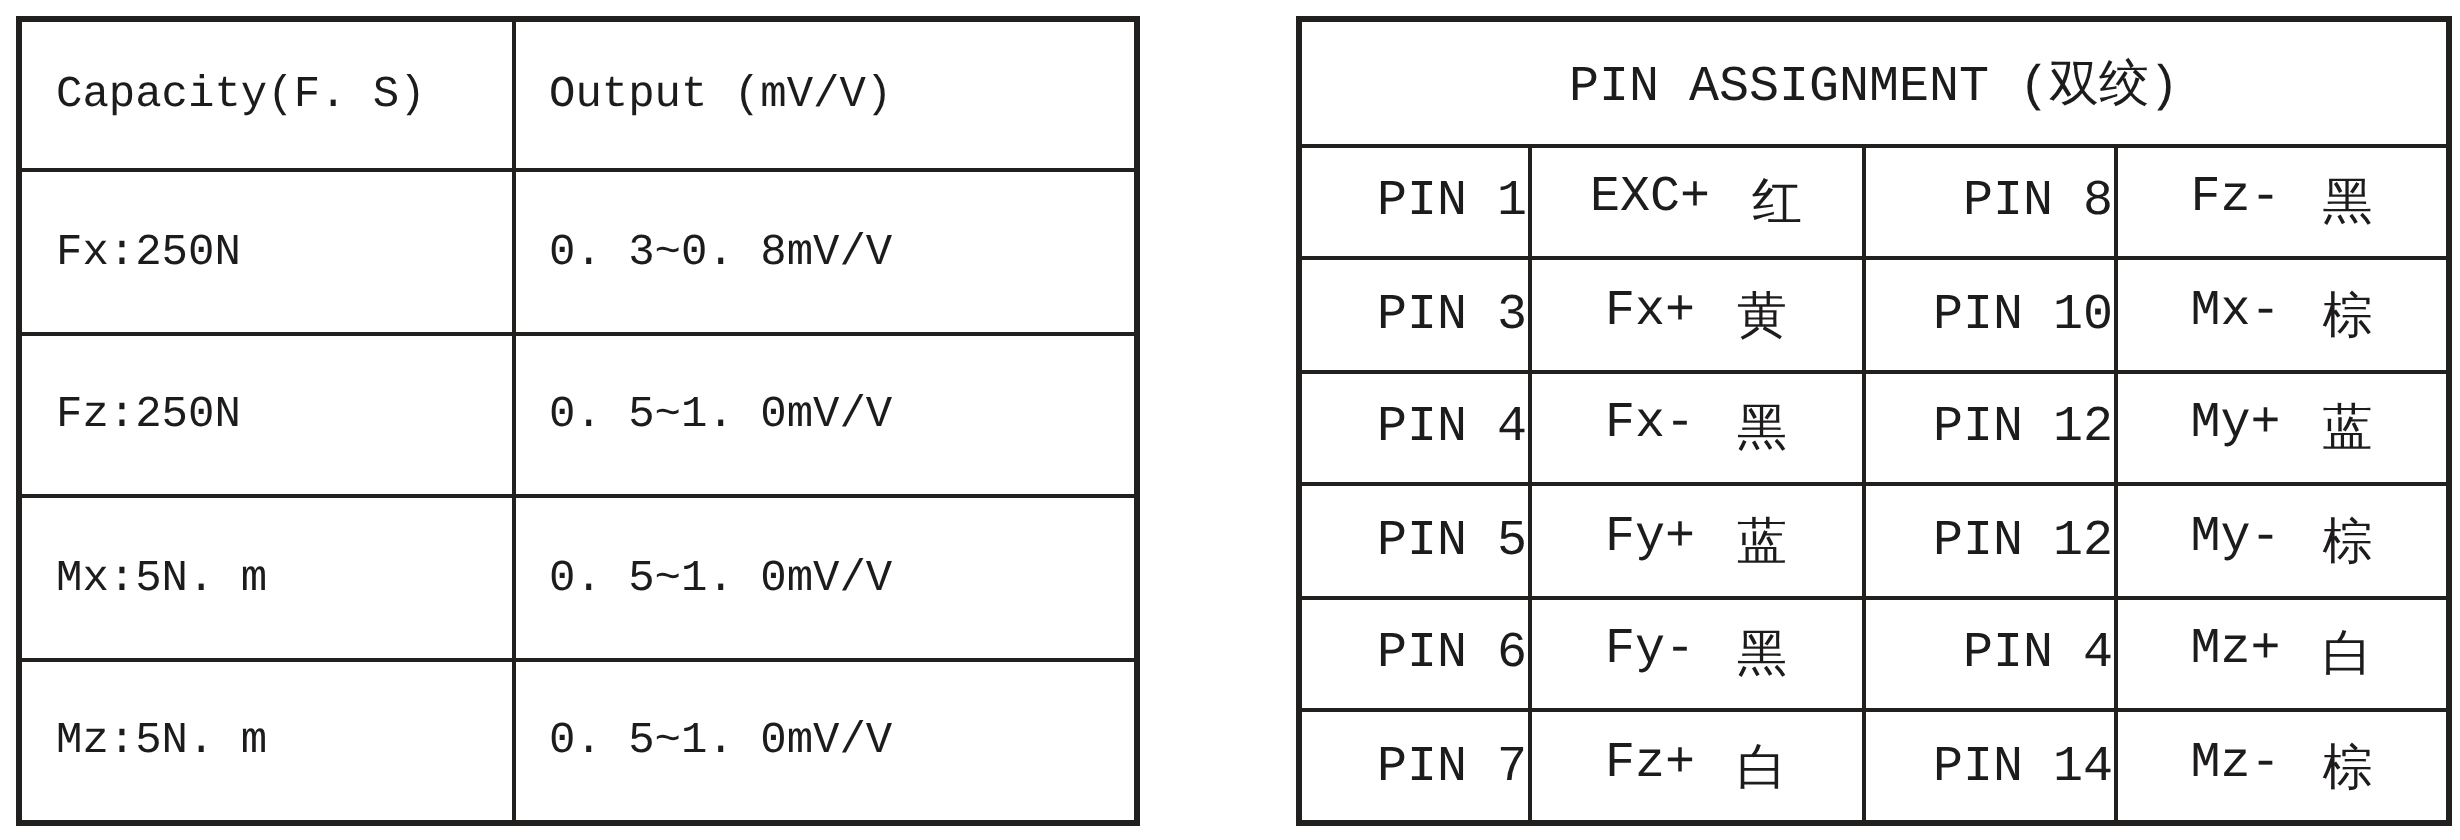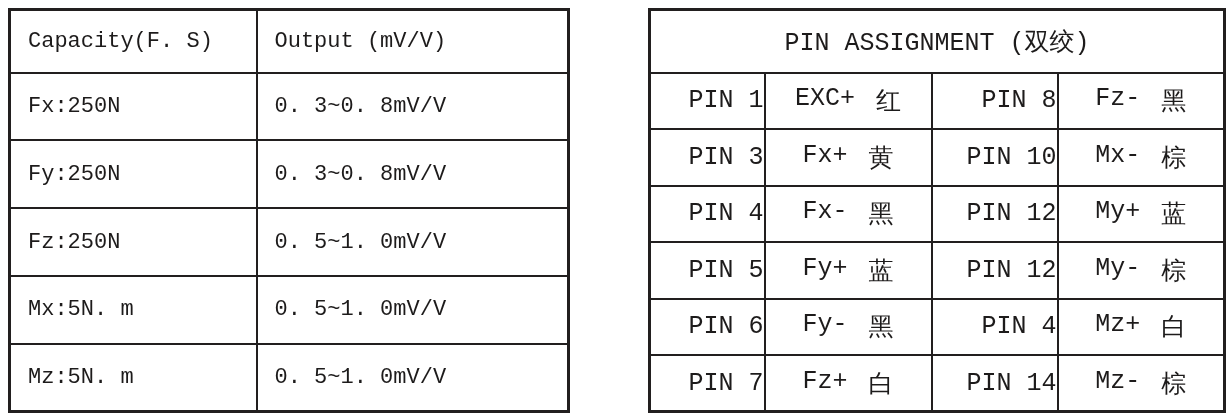--- a/index.html
+++ b/index.html
@@ -78,24 +78,20 @@
     <col style="width:247px">
     <col style="width:312px">
   </colgroup>
   <tbody>
     <tr class="hdr-row">
       <td>Capacity(F. S)</td>
       <td>Output (mV/V)</td>
     </tr>
     <tr>
       <td>Fx:250N</td>
-      <td>0. 3~0. 8mV/V</td>
-    </tr>
-    <tr>
-      <td>Fy:250N</td>
       <td>0. 3~0. 8mV/V</td>
     </tr>
     <tr>
       <td>Fz:250N</td>
       <td>0. 5~1. 0mV/V</td>
     </tr>
     <tr>
       <td>Mx:5N. m</td>
       <td>0. 5~1. 0mV/V</td>
     </tr>

